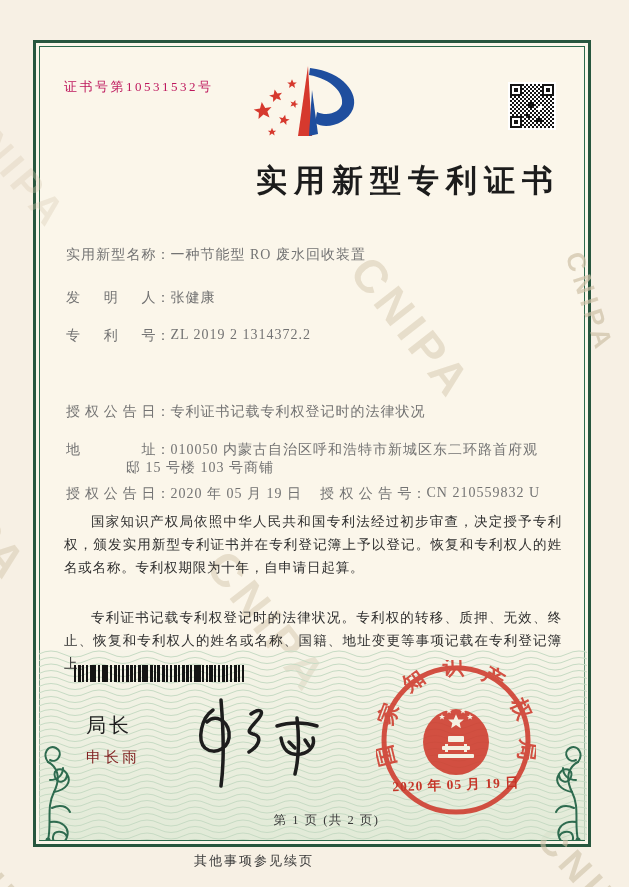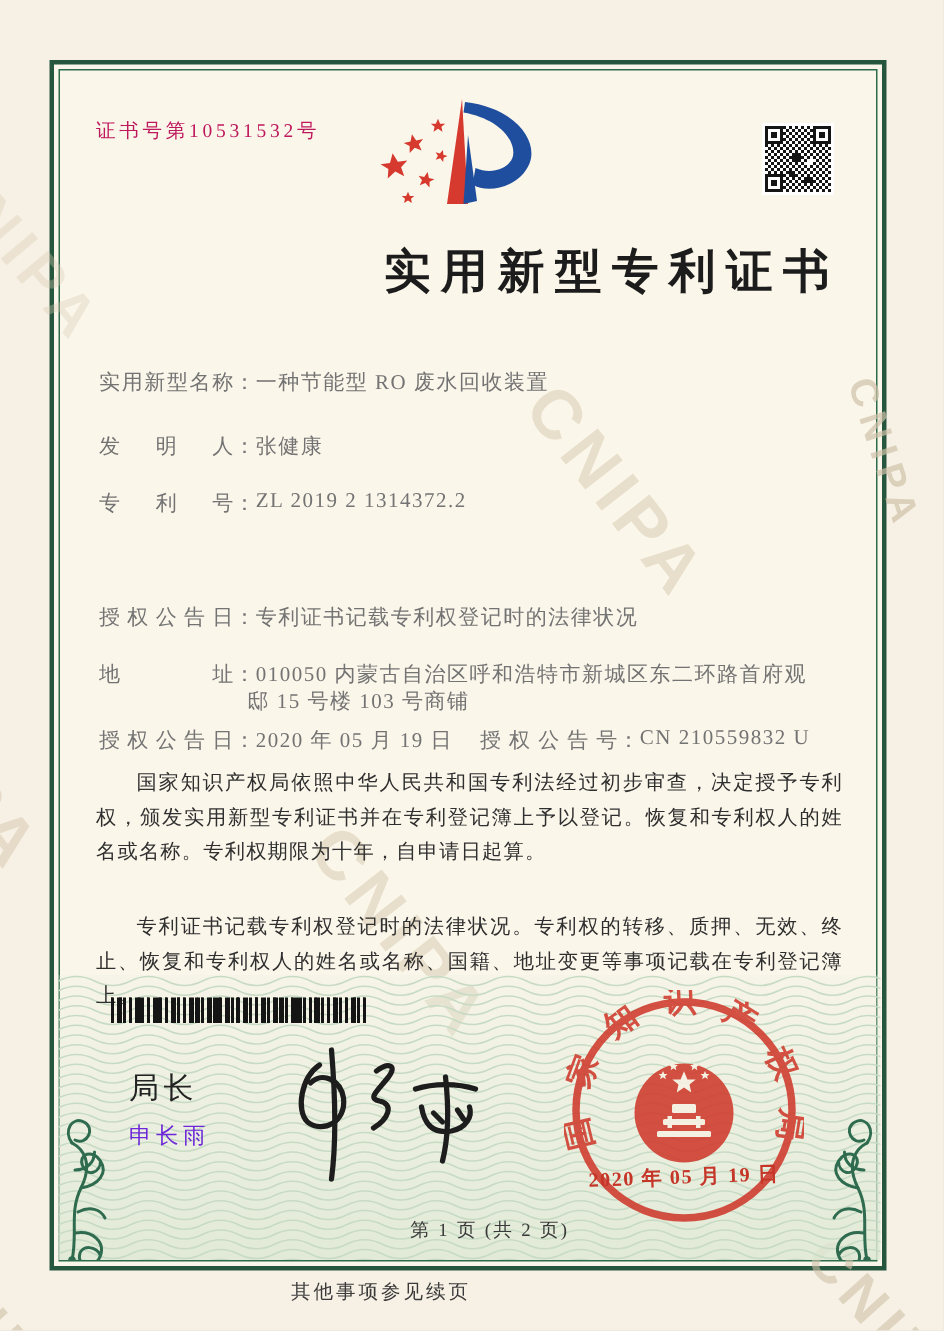--- a/index.html
+++ b/index.html
@@ -29,33 +29,33 @@
   .cert-no{position:absolute;left:64px;top:78px;font-size:13px;letter-spacing:2.5px;color:#be185d;z-index:4;}
   .logo{position:absolute;left:246px;top:62px;z-index:4;}
   .qr{position:absolute;left:508px;top:82px;z-index:4;}
   .title{position:absolute;left:0;top:160px;width:560px;text-align:right;
     font-size:31px;font-weight:700;letter-spacing:7px;color:#1c1c1c;z-index:4;}
   
   .row{position:absolute;left:66px;font-size:14px;color:#737373;letter-spacing:.5px;z-index:4;white-space:nowrap;}
   .flabel{display:inline-block;width:90px;text-align:justify;text-align-last:justify;vertical-align:top;}
   .colon{display:inline-block;vertical-align:top;}
   .fvalue{display:inline-block;vertical-align:top;letter-spacing:1px;}
-  .addr2{margin-left:99px;letter-spacing:1px;}
+  .addr2{margin-left:60px;letter-spacing:1px;}
   .grant2{position:absolute;left:254px;top:0;}
   
   .para{position:absolute;left:64px;width:498px;font-size:13.5px;line-height:23px;
     text-align:justify;text-indent:2em;color:#2f2f2f;letter-spacing:.8px;z-index:4;}
   
   .barcode{position:absolute;left:74px;top:665px;width:170px;height:17px;z-index:4;
     background-image:
       repeating-linear-gradient(90deg,#141414 0 2px,transparent 2px 4px),
       repeating-linear-gradient(90deg,#141414 0 1px,transparent 1px 6px),
       repeating-linear-gradient(90deg,transparent 0 5px,#141414 5px 7px,transparent 7px 13px);}
   .director-title{position:absolute;left:86px;top:712px;font-size:20px;letter-spacing:3px;color:#222;z-index:4;}
-  .director-name{position:absolute;left:86px;top:748px;font-size:15px;letter-spacing:3px;color:#6d28d9;z-index:4;}
+  .director-name{position:absolute;left:86px;top:748px;font-size:15px;letter-spacing:3px;color:#7f1d1d;z-index:4;}
   .signature{position:absolute;left:185px;top:696px;z-index:5;}
   .seal{position:absolute;left:376px;top:660px;z-index:5;}
   .seal-date{position:absolute;left:380px;top:776px;width:152px;text-align:center;
     color:#c53528;font-size:13.5px;font-weight:bold;letter-spacing:1px;
     transform:rotate(-2deg);z-index:6;}
   .pagination{position:absolute;left:0;top:812px;width:629px;text-align:center;
     font-size:12.5px;letter-spacing:1.5px;color:#3a3a3a;z-index:4;padding-left:12px;}
   .footer-note{position:absolute;left:0;top:852px;width:508px;text-align:center;
     font-size:13px;letter-spacing:2px;color:#3a3a3a;z-index:4;}
 </style>

